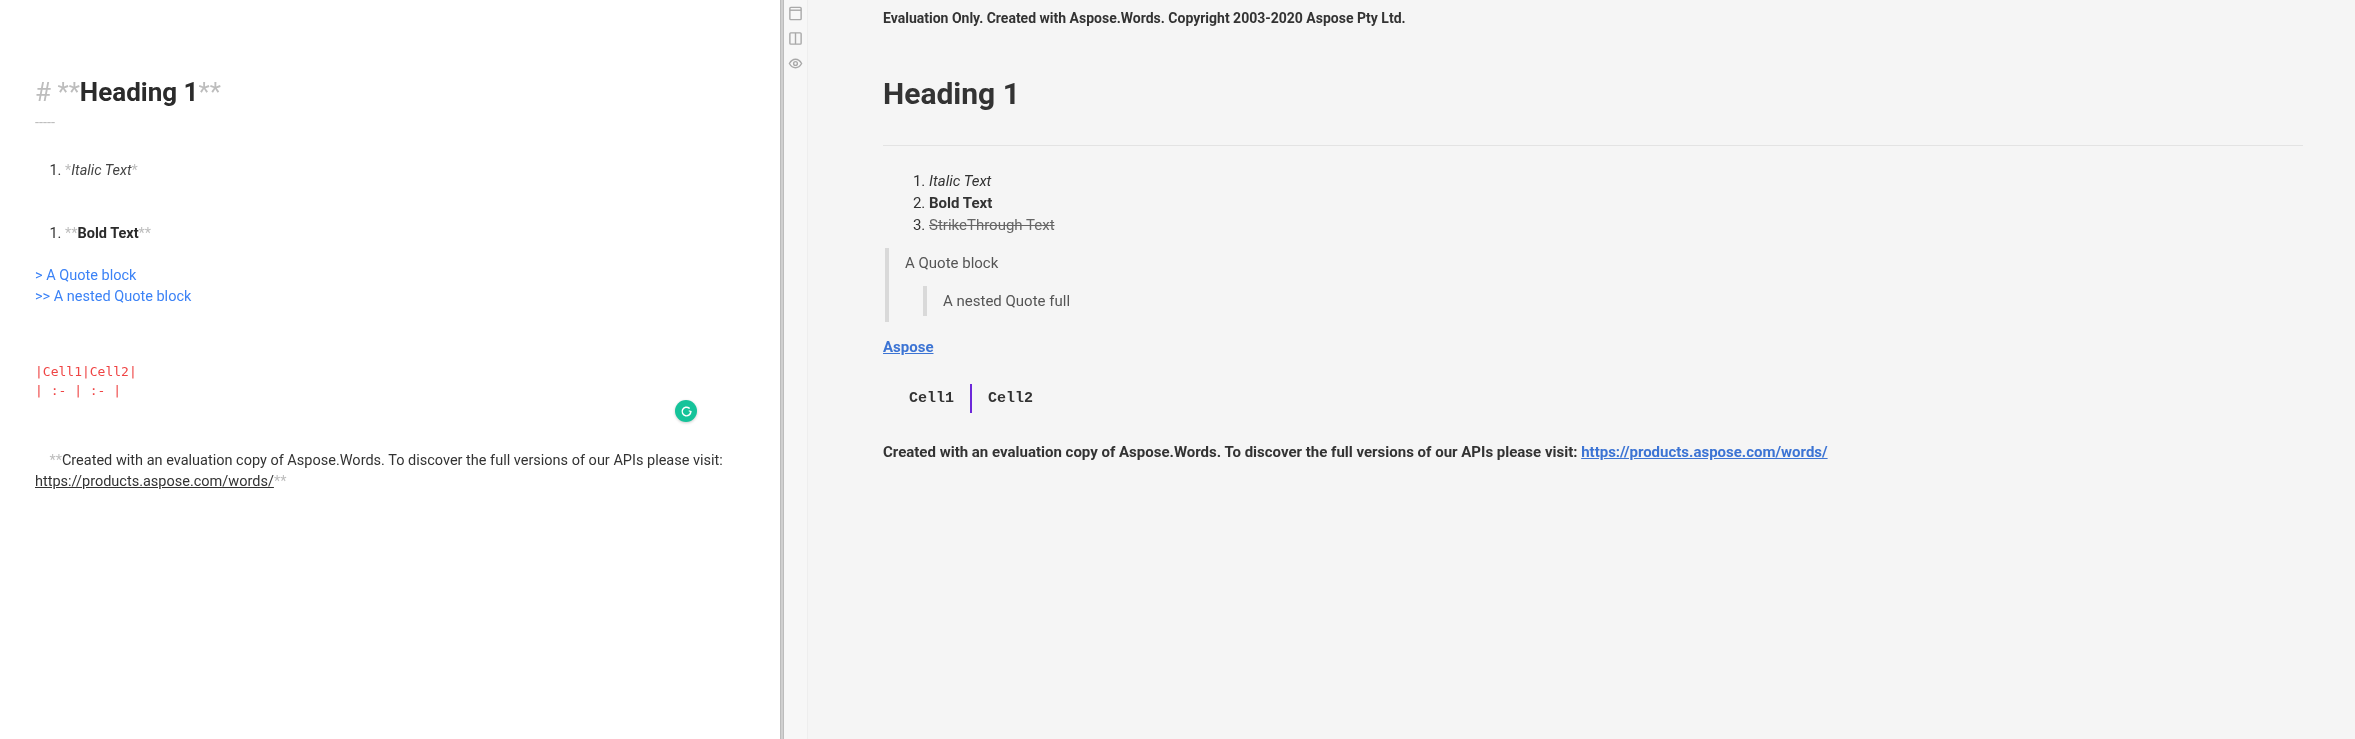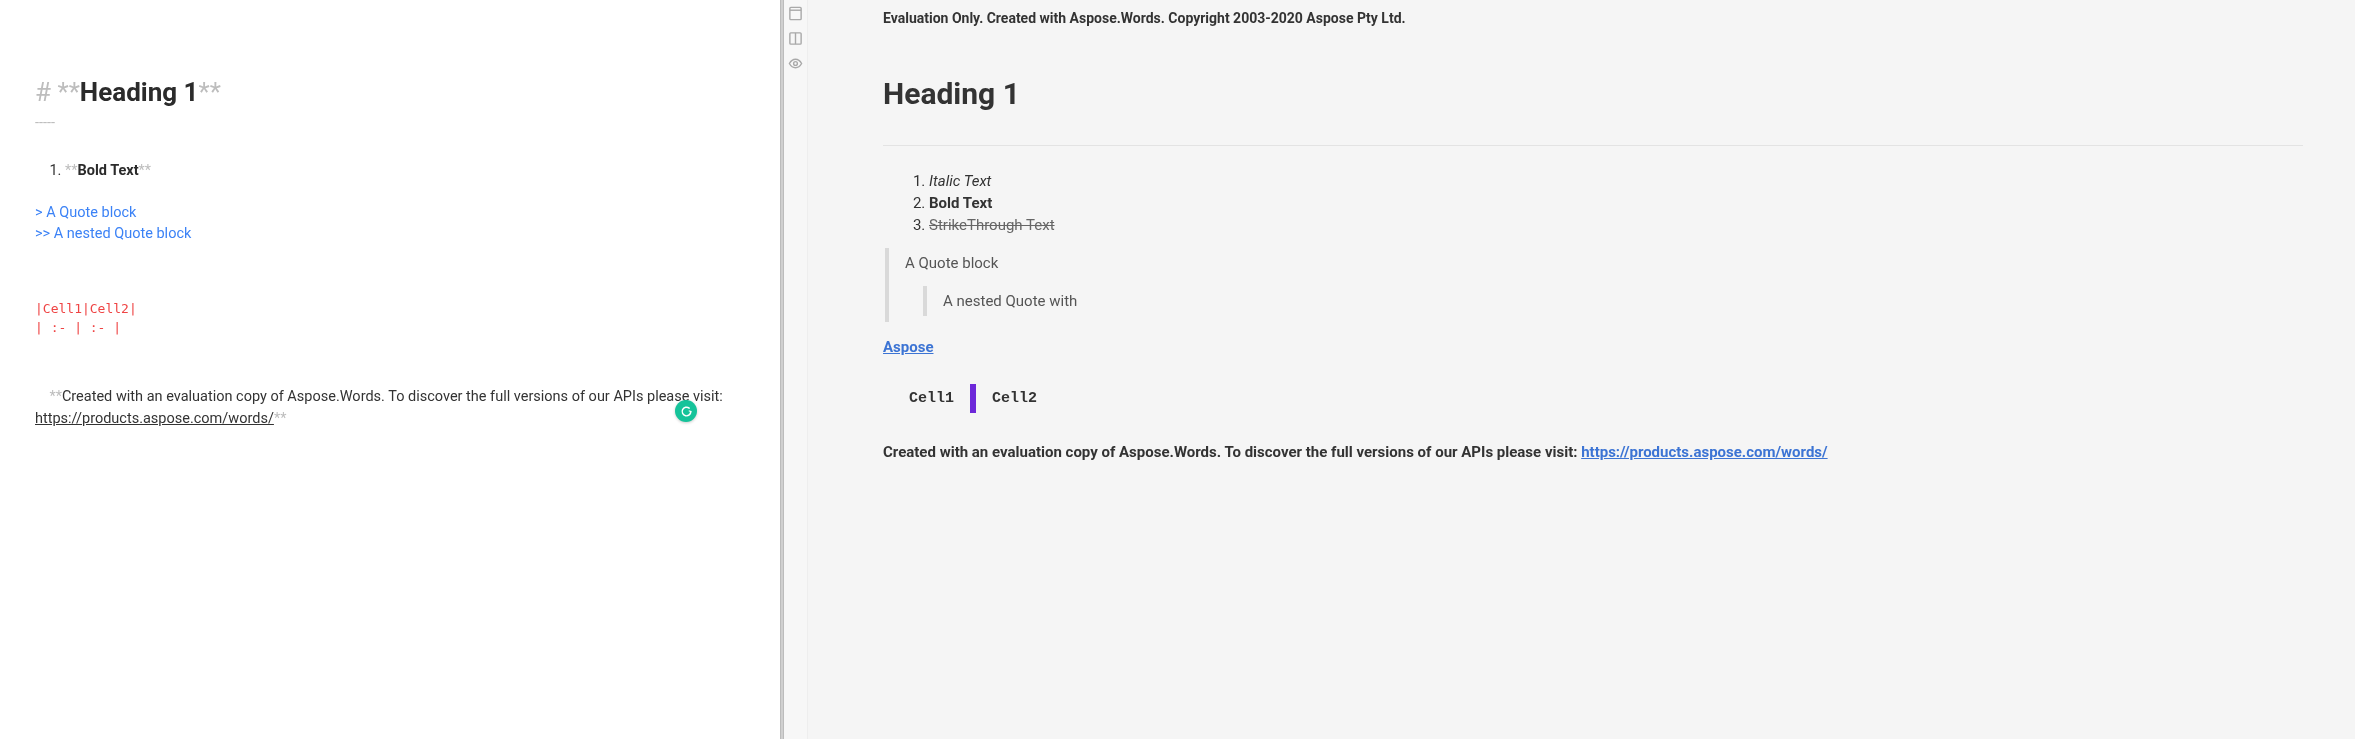--- a/index.html
+++ b/index.html
@@ -95,40 +95,43 @@
     border-left: 4px solid #d9d9d9;
     padding: 6px 0 6px 16px;
     margin: 14px 0 0 18px;
     color: #555;
   }
   .preview .qwrap { margin-bottom: 16px; }
   .preview a { color: #3c74d4; text-decoration: underline; font-weight: 700; font-size: 15px;}
   .preview .linkrow { margin-bottom: 28px;}
   .preview table { border-collapse: collapse; margin: 0 0 30px 10px; font-size: 15px; font-family: Liberation Mono, monospace;}
   .preview th { font-weight: 700; padding: 6px 16px; text-align: left; color: #333;}
-  .preview th + th { border-left: 6px solid #6d28d9; }
+  .preview th + th { border-left: 2px solid #6d28d9; }
   .preview .closing { font-weight: 700; font-size: 15px; max-width: 1420px;}
   .preview .closing a { font-weight: 700; }
 
 </style>
 </head>
 <body>
 
 <div class="editor">
 
 
   <div class="row-head">
     <span class="md-punct" style="font-size:26px;"># **</span>
     <span class="md-head">Heading 1</span>
     <span class="md-punct" style="font-size:26px;">**</span>
   </div>
 
   <div class="line md-punct">-----</div>
   <div class="spacer-sm"></div>
 
+  <div class="line">
+    <span>1. </span><span class="md-punct">*</span><span class="md-italic">Italic Text</span><span class="md-punct">*</span>
+  </div>
   <div class="line">
     <span>1. </span><span class="md-punct">**</span><span class="md-bold">Bold Text</span><span class="md-punct">**</span>
   </div>
 
   <div class="line md-grey">&gt; A Quote block</div>
   <div class="line md-grey">&gt;&gt; A nested Quote block</div>
 
   <div class="spacer"></div>
   <div class="spacer"></div>
 
@@ -187,21 +190,21 @@
   <ol>
     <li><span class="italic">Italic Text</span></li>
     <li><span class="bold">Bold Text</span></li>
     <li><span class="strike">StrikeThrough Text</span></li>
   </ol>
 
   <div class="qwrap">
     <blockquote>
       <div>A Quote block</div>
       <blockquote class="nested">
-        <div>A nested Quote with</div>
+        <div>A nested Quote full</div>
       </blockquote>
     </blockquote>
   </div>
 
   <div class="linkrow">
     <a href="#">Aspose</a>
   </div>
 
   <table>
     <tbody>

